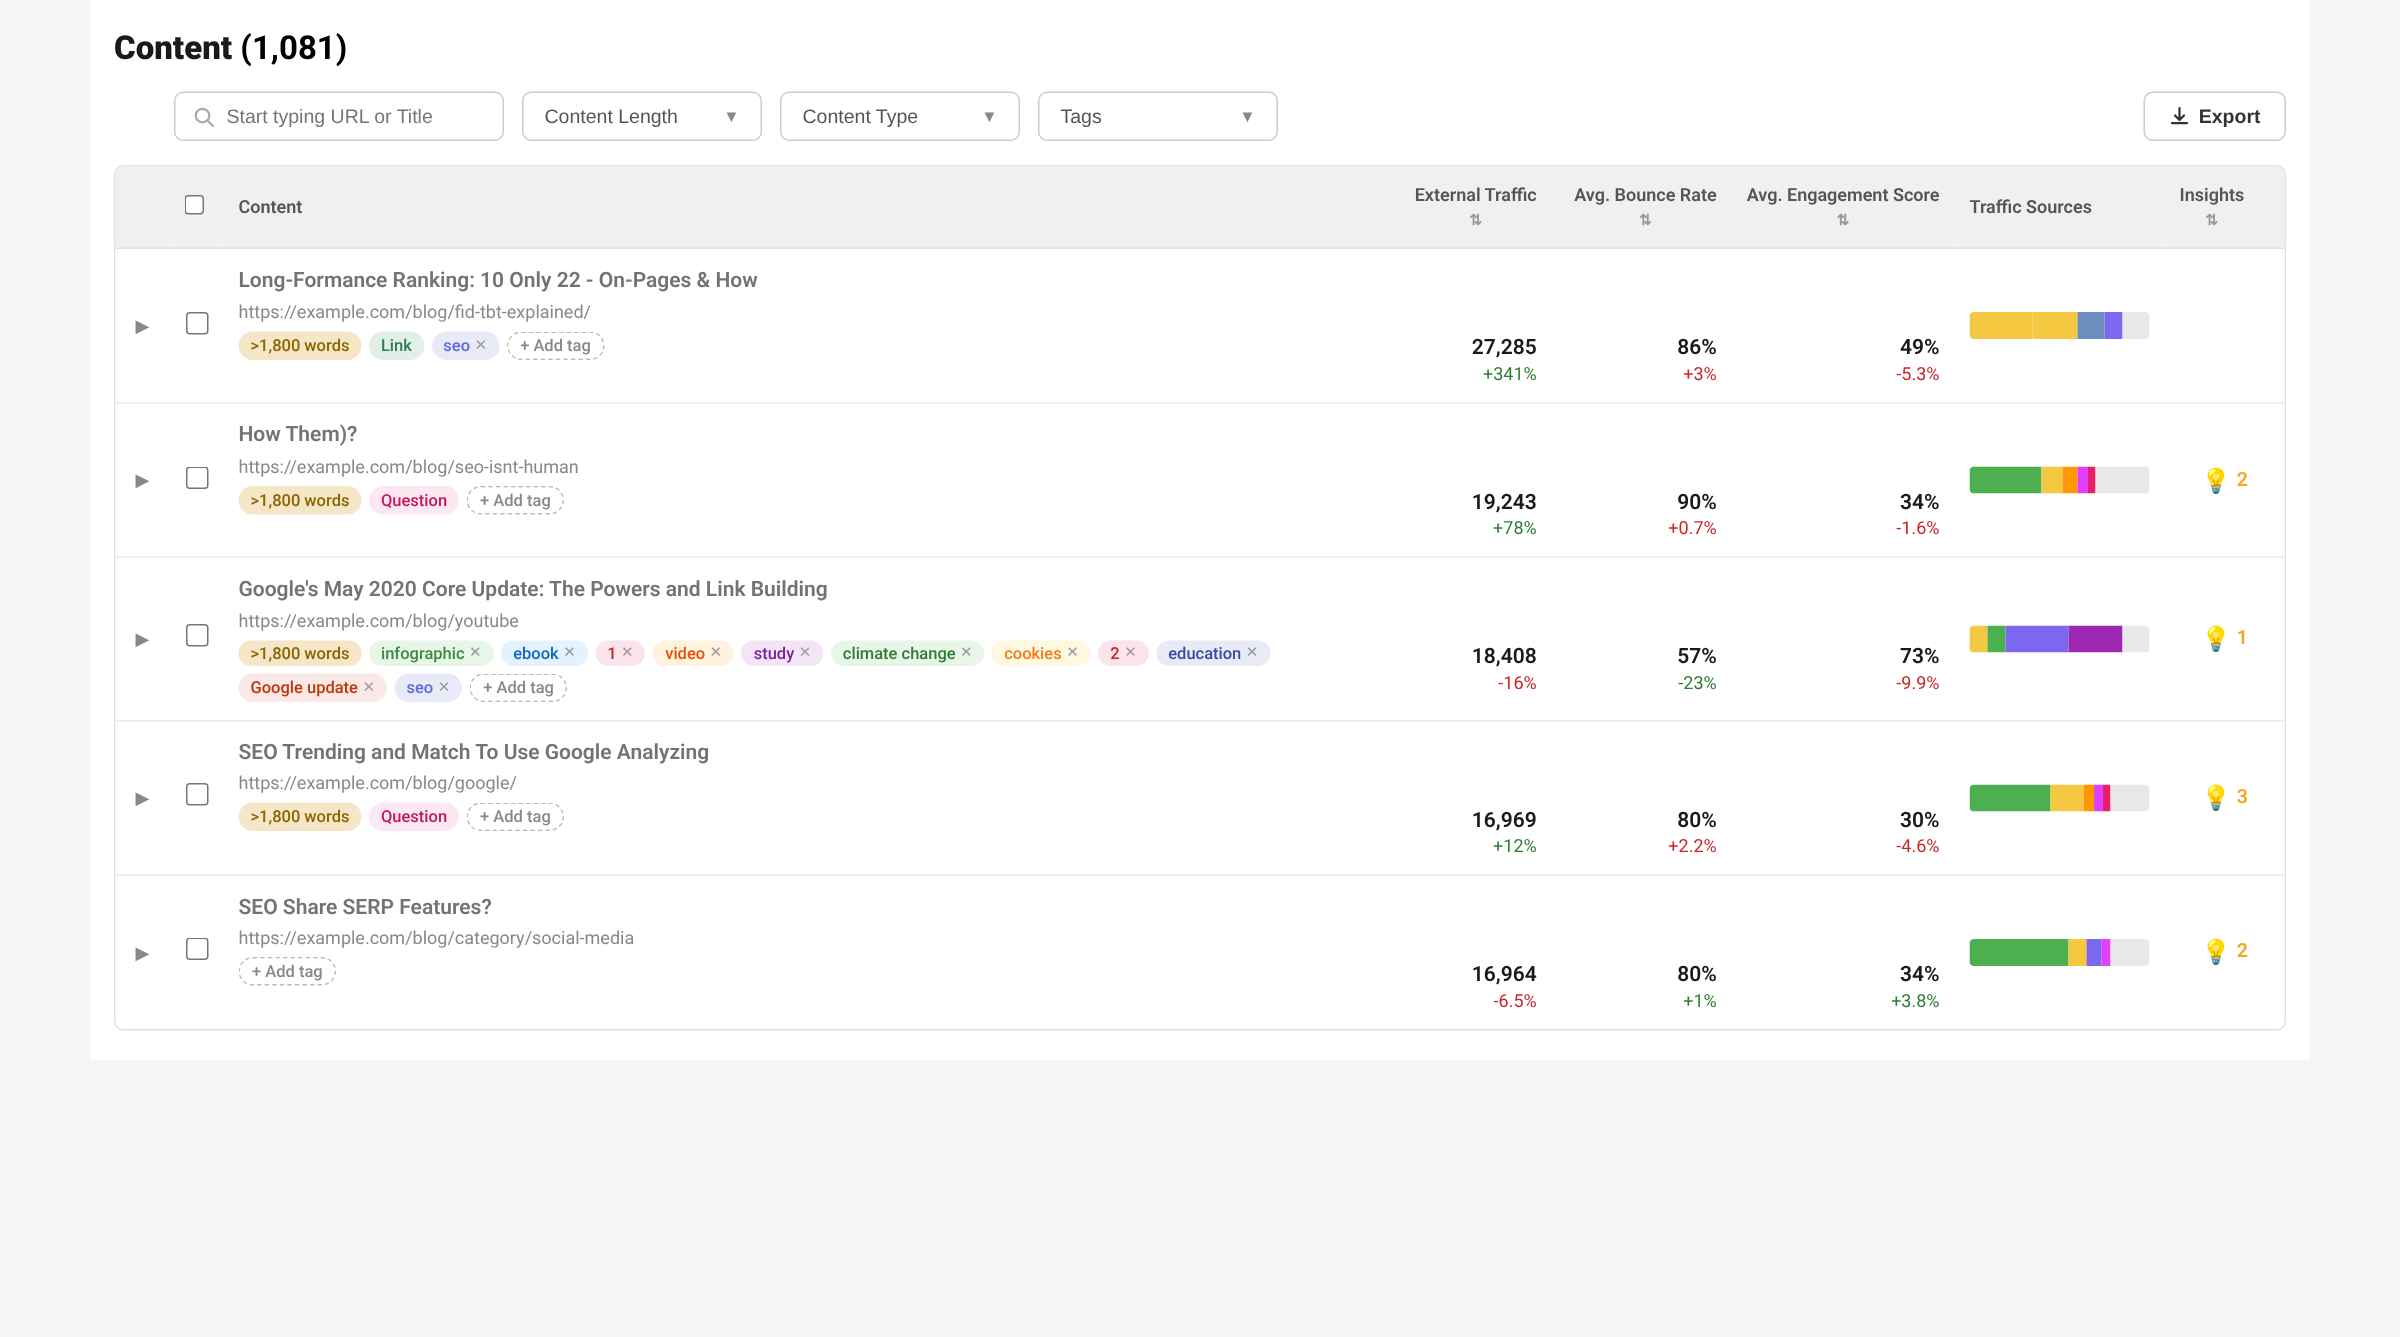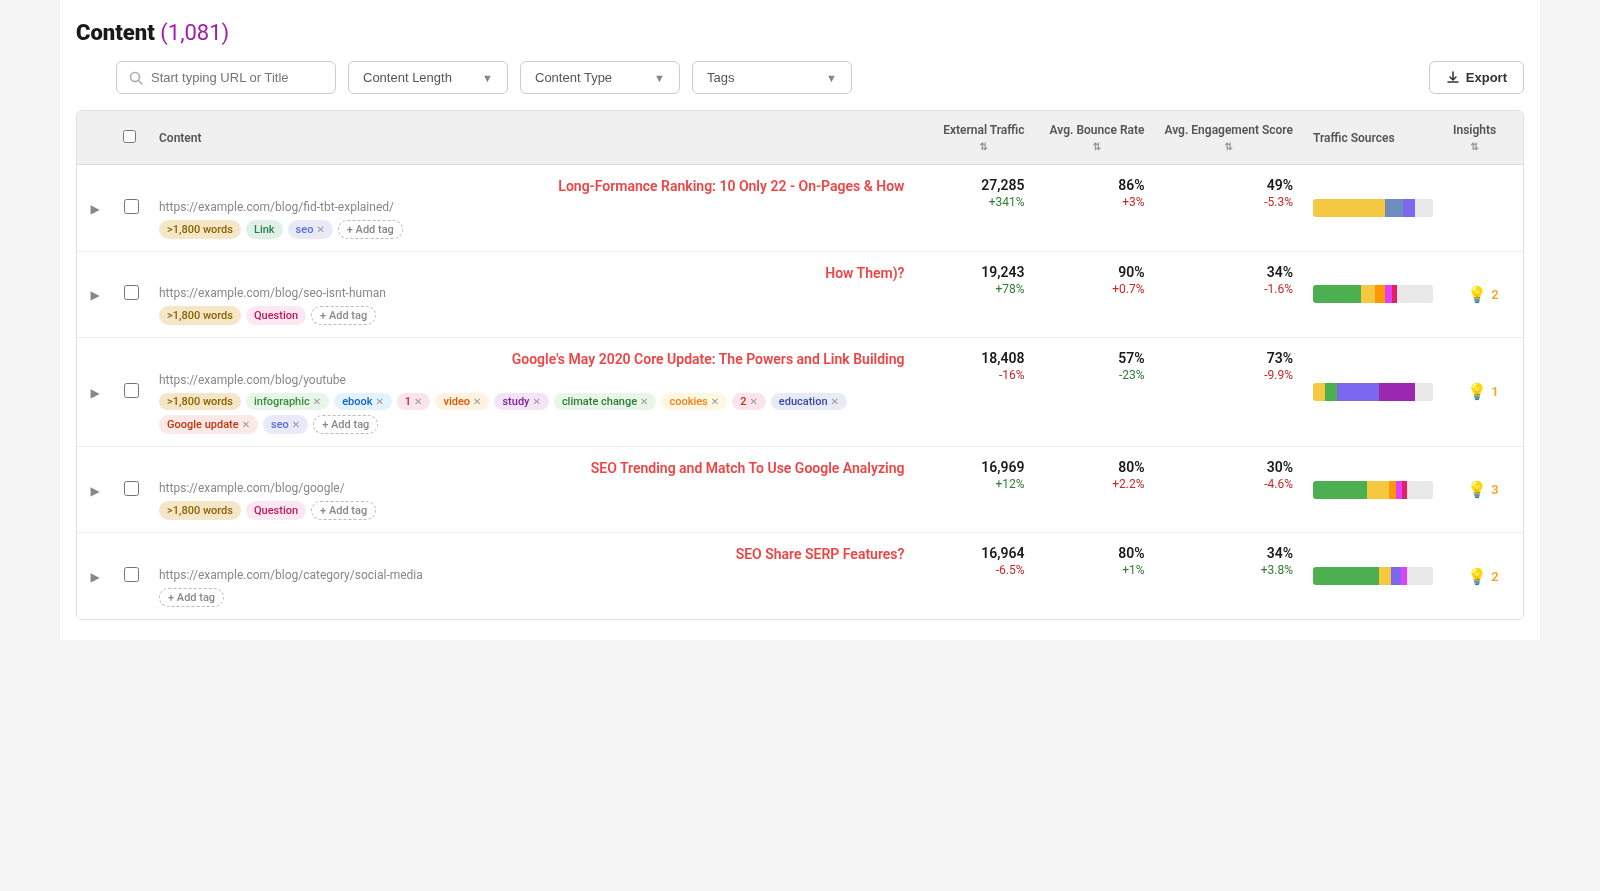--- a/index.html
+++ b/index.html
@@ -17,22 +17,22 @@
     }
     .page-header {
       margin-bottom: 16px;
     }
     .page-title {
       font-size: 22px;
       font-weight: 700;
       color: #1a1a1a;
     }
     .page-title span {
-      font-weight: 400;
-      color: #a21caf;
+      font-weight: 700;
+      color: #000000;
     }
     .toolbar {
       display: flex;
       align-items: center;
       gap: 12px;
       margin-bottom: 16px;
       padding-left: 40px;
     }
     .search-box {
       display: flex;
@@ -154,25 +154,24 @@
       width: 15px;
       height: 15px;
       cursor: pointer;
     }
     .content-cell {
       min-width: 360px;
     }
     .content-title {
       font-size: 14px;
       font-weight: 600;
-      color: #ef4444;
+      color: #737373;
       cursor: pointer;
       margin-bottom: 3px;
       line-height: 1.4;
-      text-align: right;
     }
     .content-url {
       font-size: 12px;
       color: #888;
       margin-bottom: 6px;
     }
     .tags-row {
       display: flex;
       flex-wrap: wrap;
       gap: 5px;
@@ -251,20 +250,21 @@
       cursor: pointer;
     }
     .numeric-cell {
       text-align: right;
       min-width: 120px;
     }
     .num-main {
       font-weight: 600;
       font-size: 14px;
       color: #1a1a1a;
+      margin-top: 46px;
     }
     .num-change {
       font-size: 12px;
       margin-top: 2px;
     }
     .positive { color: #2e7d32; }
     .negative { color: #c62828; }
     .traffic-bar-cell {
       min-width: 140px;
       vertical-align: middle;

